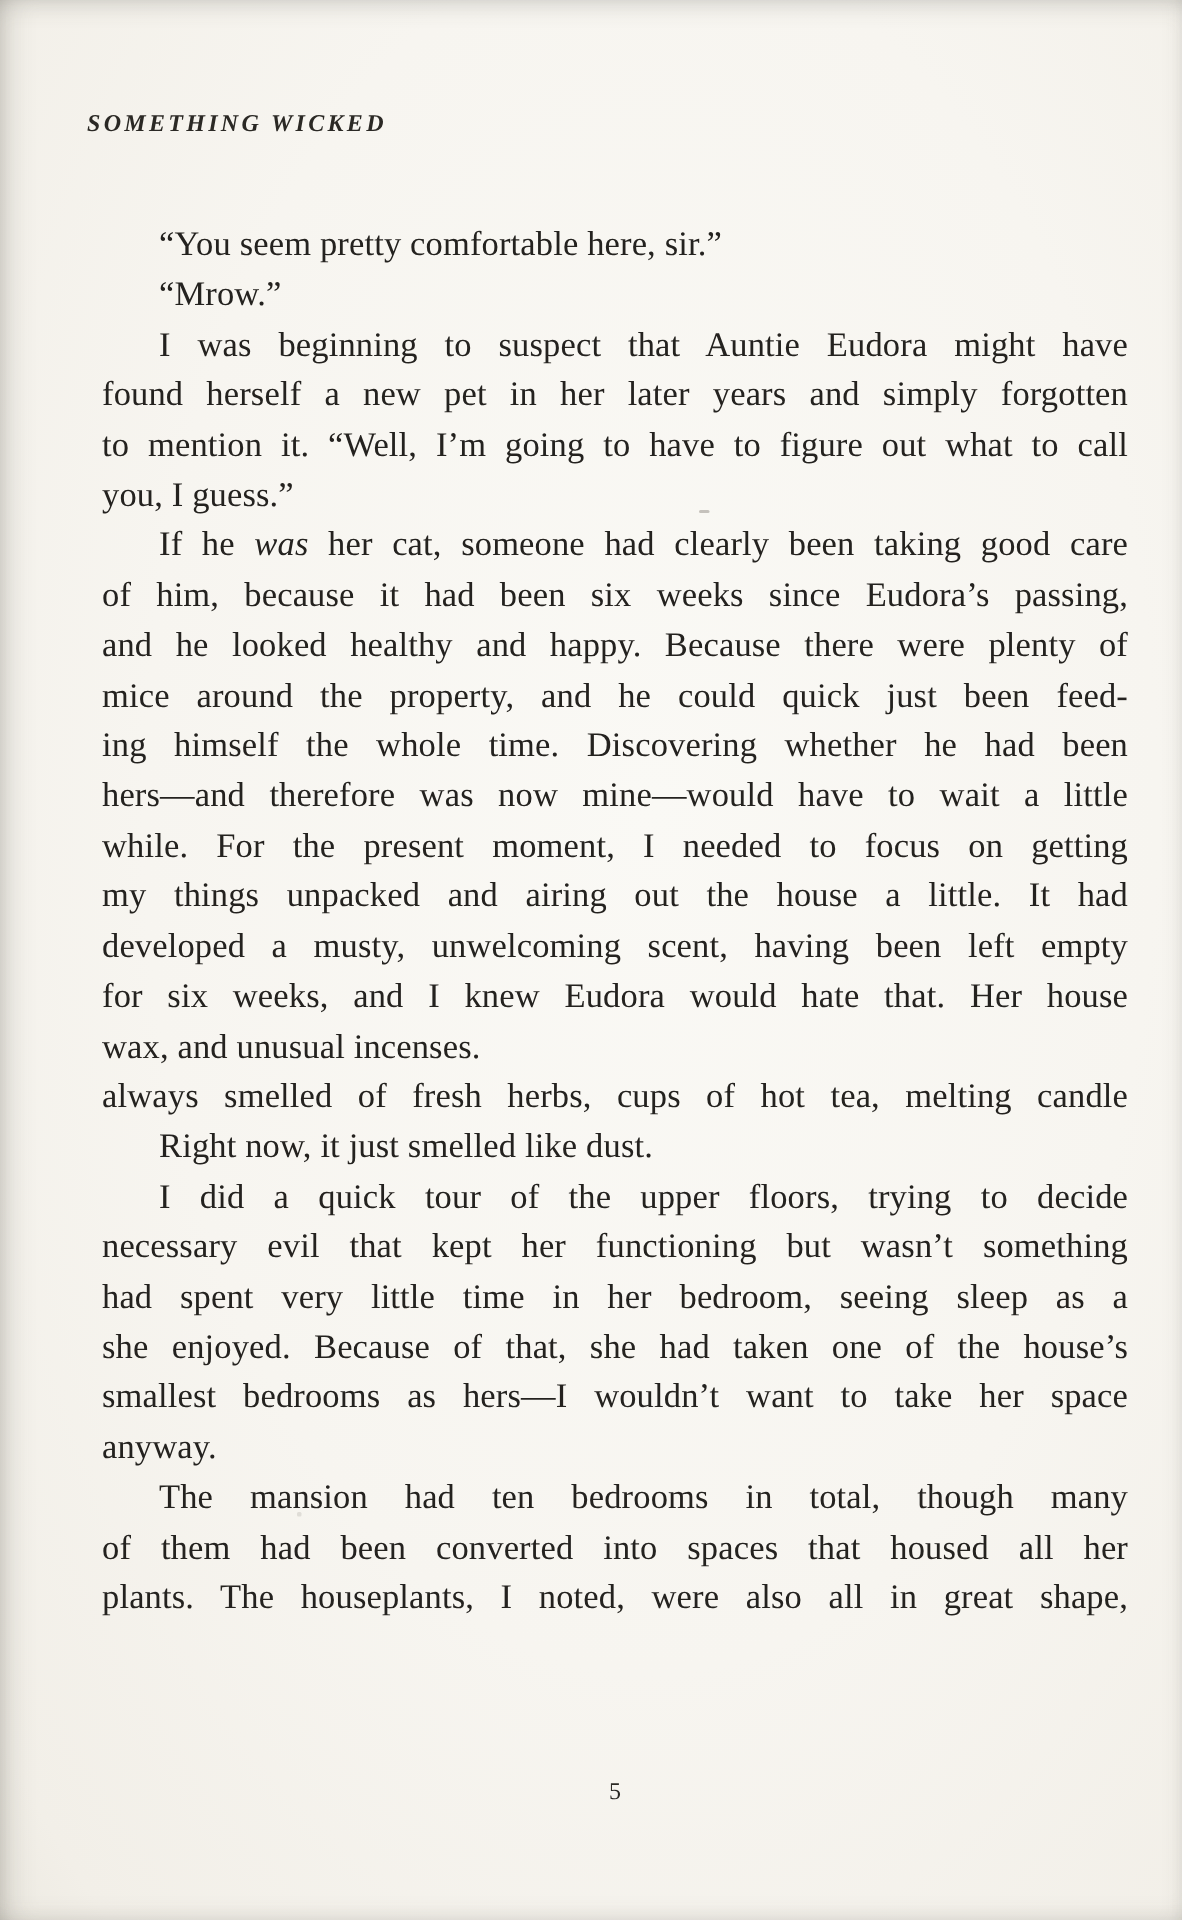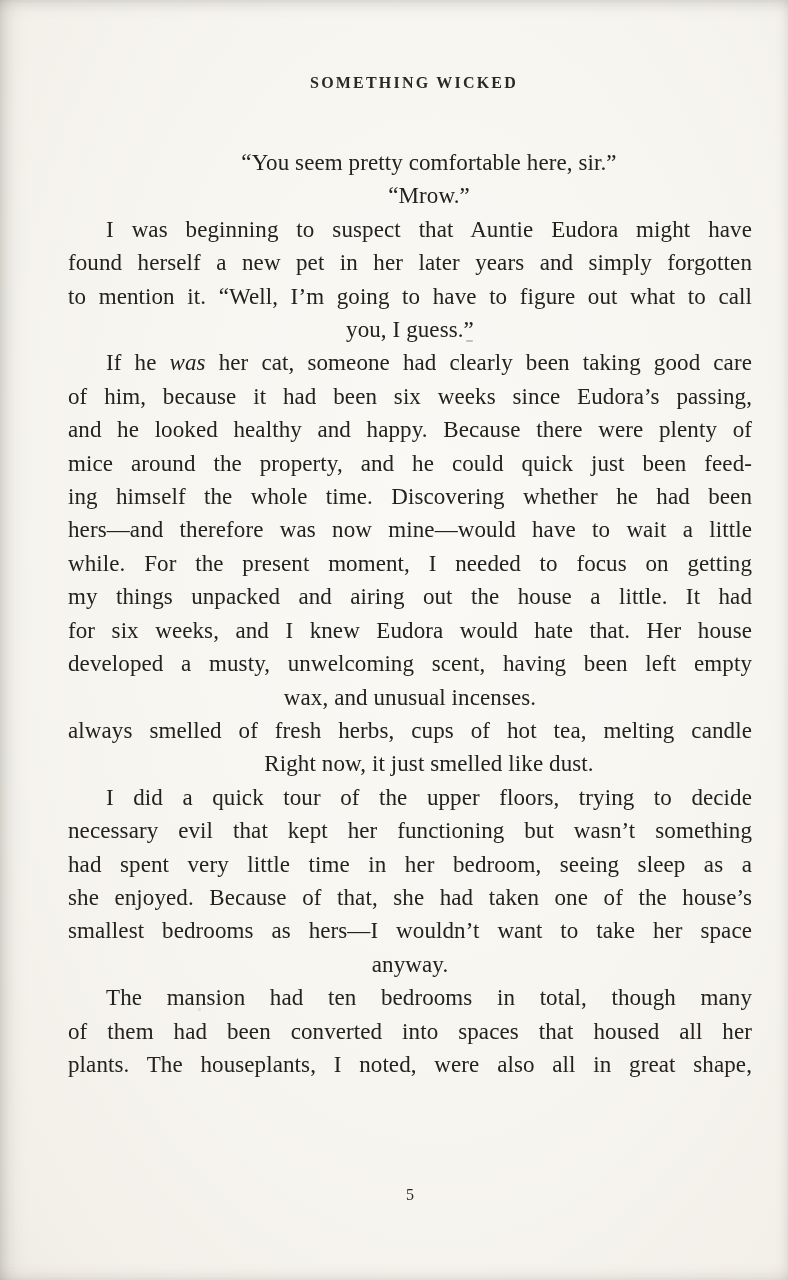--- a/index.html
+++ b/index.html
@@ -19,39 +19,40 @@
       inset 14px 0 22px -14px rgba(80,78,70,0.35),
       inset 0 12px 20px -14px rgba(80,78,70,0.30),
       inset -10px 0 18px -14px rgba(80,78,70,0.18),
       inset 0 -12px 20px -16px rgba(80,78,70,0.22);
     font-family: "Liberation Serif", "DejaVu Serif", serif;
     color: #24221f;
   }
   .running-header {
     position: absolute;
     top: 74px;
-    left: 72px;
+    left: 58px;
     width: 684px;
-    text-align: center;
+    text-align: left;
     font-size: 16px;
     font-weight: bold;
     letter-spacing: 2.2px;
     color: #2b2925;
+    font-style: italic;
   }
   .text-block {
     position: absolute;
     top: 146px;
     left: 68px;
     width: 684px;
     font-size: 23px;
     line-height: 33.4px;
     letter-spacing: 0.1px;
   }
   .line {
-    text-align: center;
+    text-align: left;
     white-space: normal;
   }
   .line.j {
     text-align: justify;
     text-align-last: justify;
   }
   .line.in {
     text-indent: 38px;
   }
   .line em {
@@ -90,22 +91,22 @@
       <div class="line j">to mention it. “Well, I’m going to have to figure out what to call</div>
       <div class="line">you, I guess.”</div>
       <div class="line j in">If he <em>was</em> her cat, someone had clearly been taking good care</div>
       <div class="line j">of him, because it had been six weeks since Eudora’s passing,</div>
       <div class="line j">and he looked healthy and happy. Because there were plenty of</div>
       <div class="line j">mice around the property, and he could quick just been feed-</div>
       <div class="line j">ing himself the whole time. Discovering whether he had been</div>
       <div class="line j">hers—and therefore was now mine—would have to wait a little</div>
       <div class="line j">while. For the present moment, I needed to focus on getting</div>
       <div class="line j">my things unpacked and airing out the house a little. It had</div>
+      <div class="line j">developed a musty, unwelcoming scent, having been left empty</div>
       <div class="line j">for six weeks, and I knew Eudora would hate that. Her house</div>
-      <div class="line j">developed a musty, unwelcoming scent, having been left empty</div>
       <div class="line">wax, and unusual incenses.</div>
       <div class="line j">always smelled of fresh herbs, cups of hot tea, melting candle</div>
       <div class="line in">Right now, it just smelled like dust.</div>
       <div class="line j in">I did a quick tour of the upper floors, trying to decide</div>
       <div class="line j">necessary evil that kept her functioning but wasn’t something</div>
       <div class="line j">had spent very little time in her bedroom, seeing sleep as a</div>
       <div class="line j">she enjoyed. Because of that, she had taken one of the house’s</div>
       <div class="line j">smallest bedrooms as hers—I wouldn’t want to take her space</div>
       <div class="line">anyway.</div>
       <div class="line j in">The mansion had ten bedrooms in total, though many</div>

